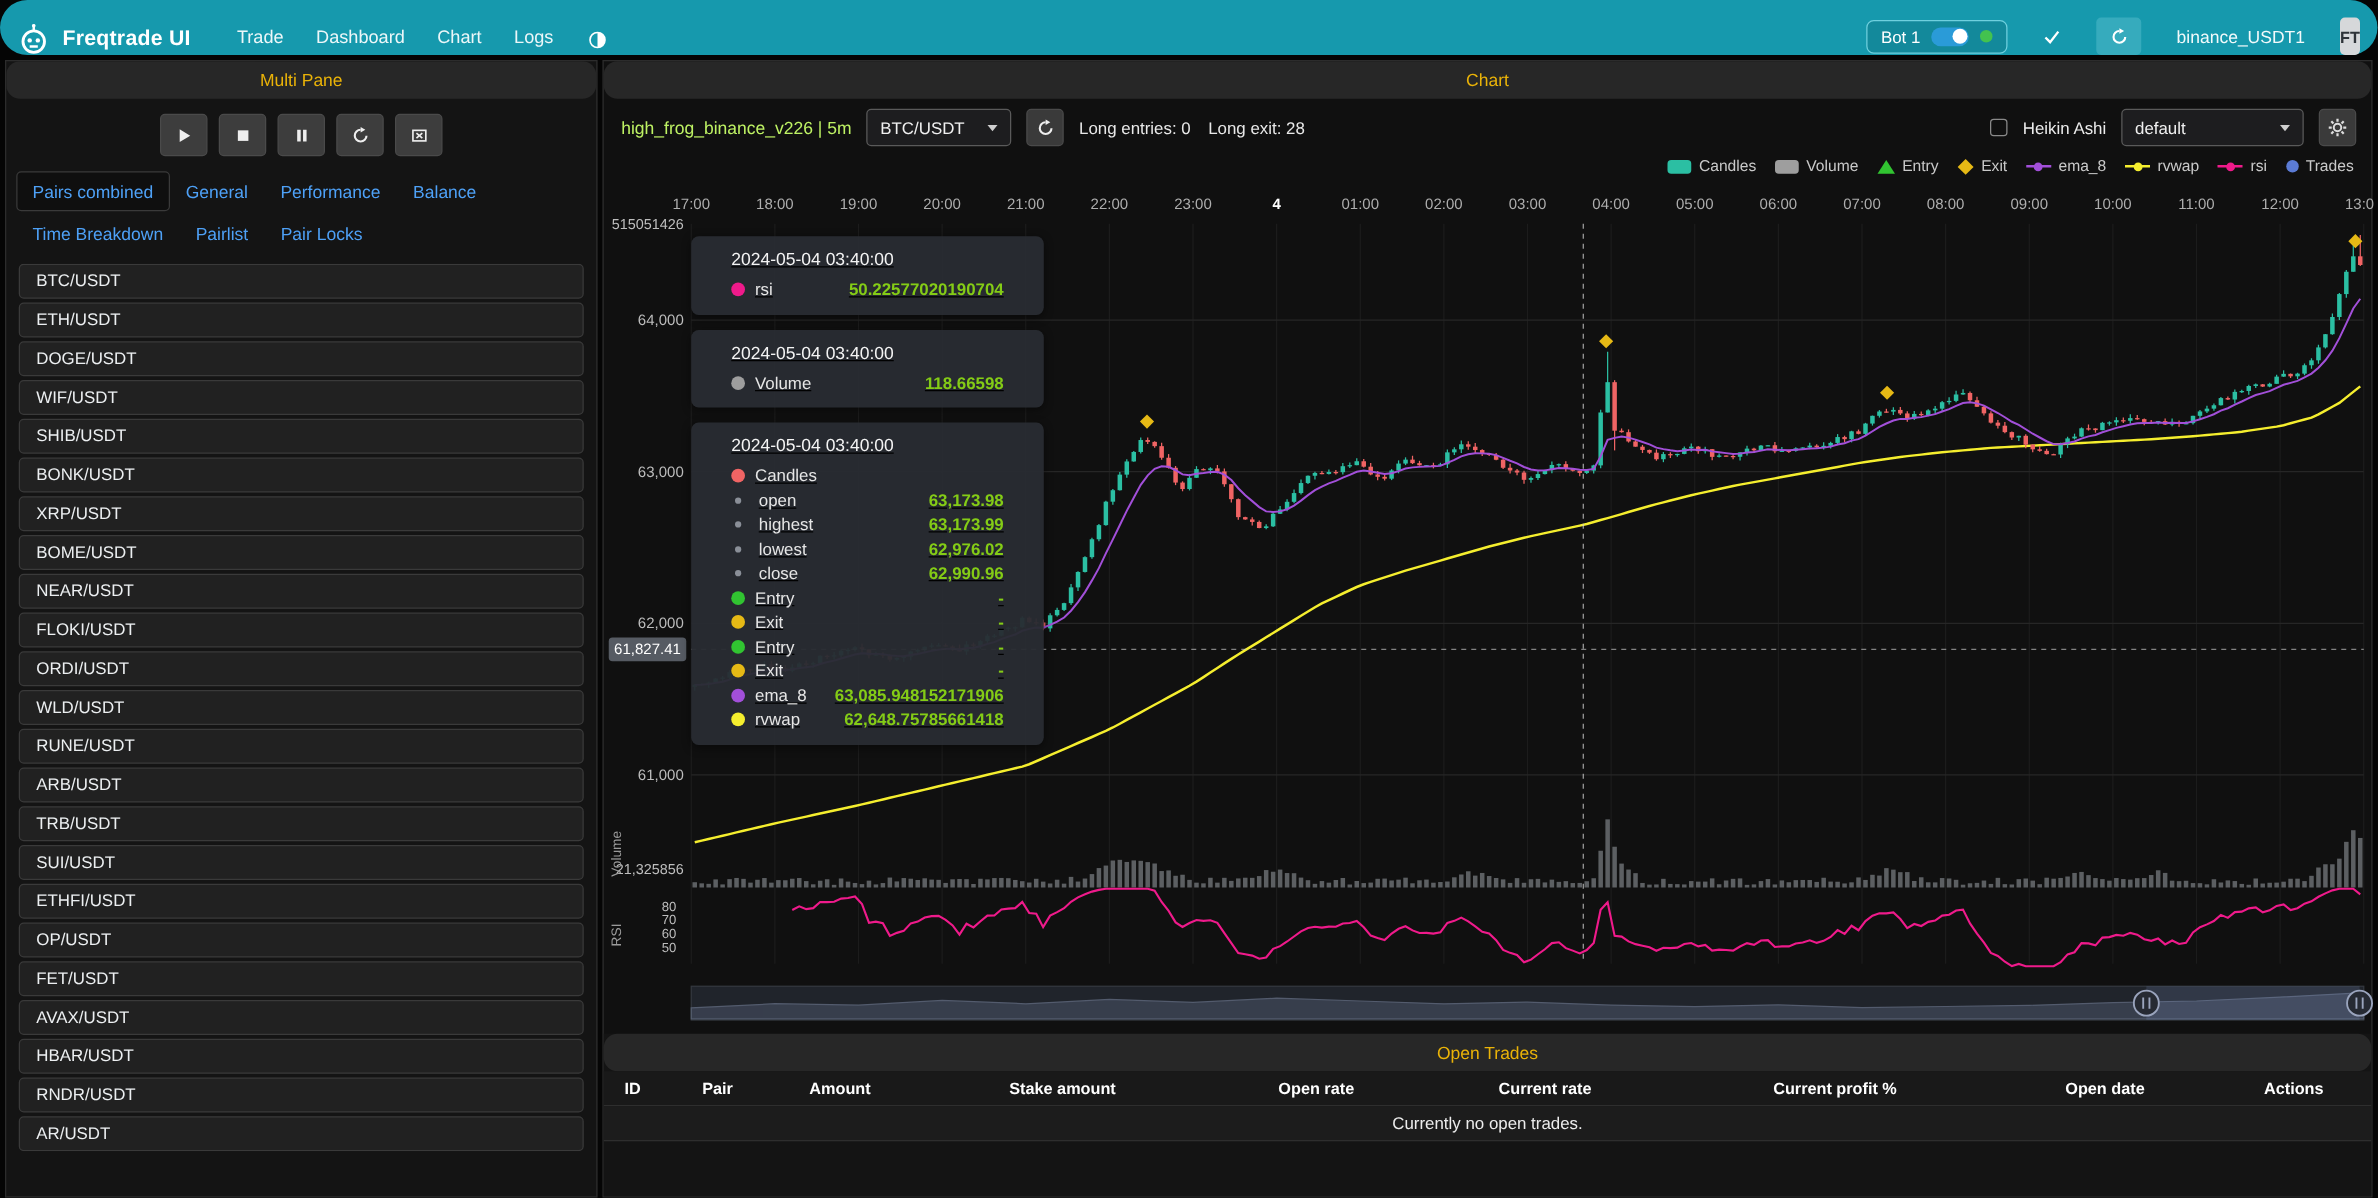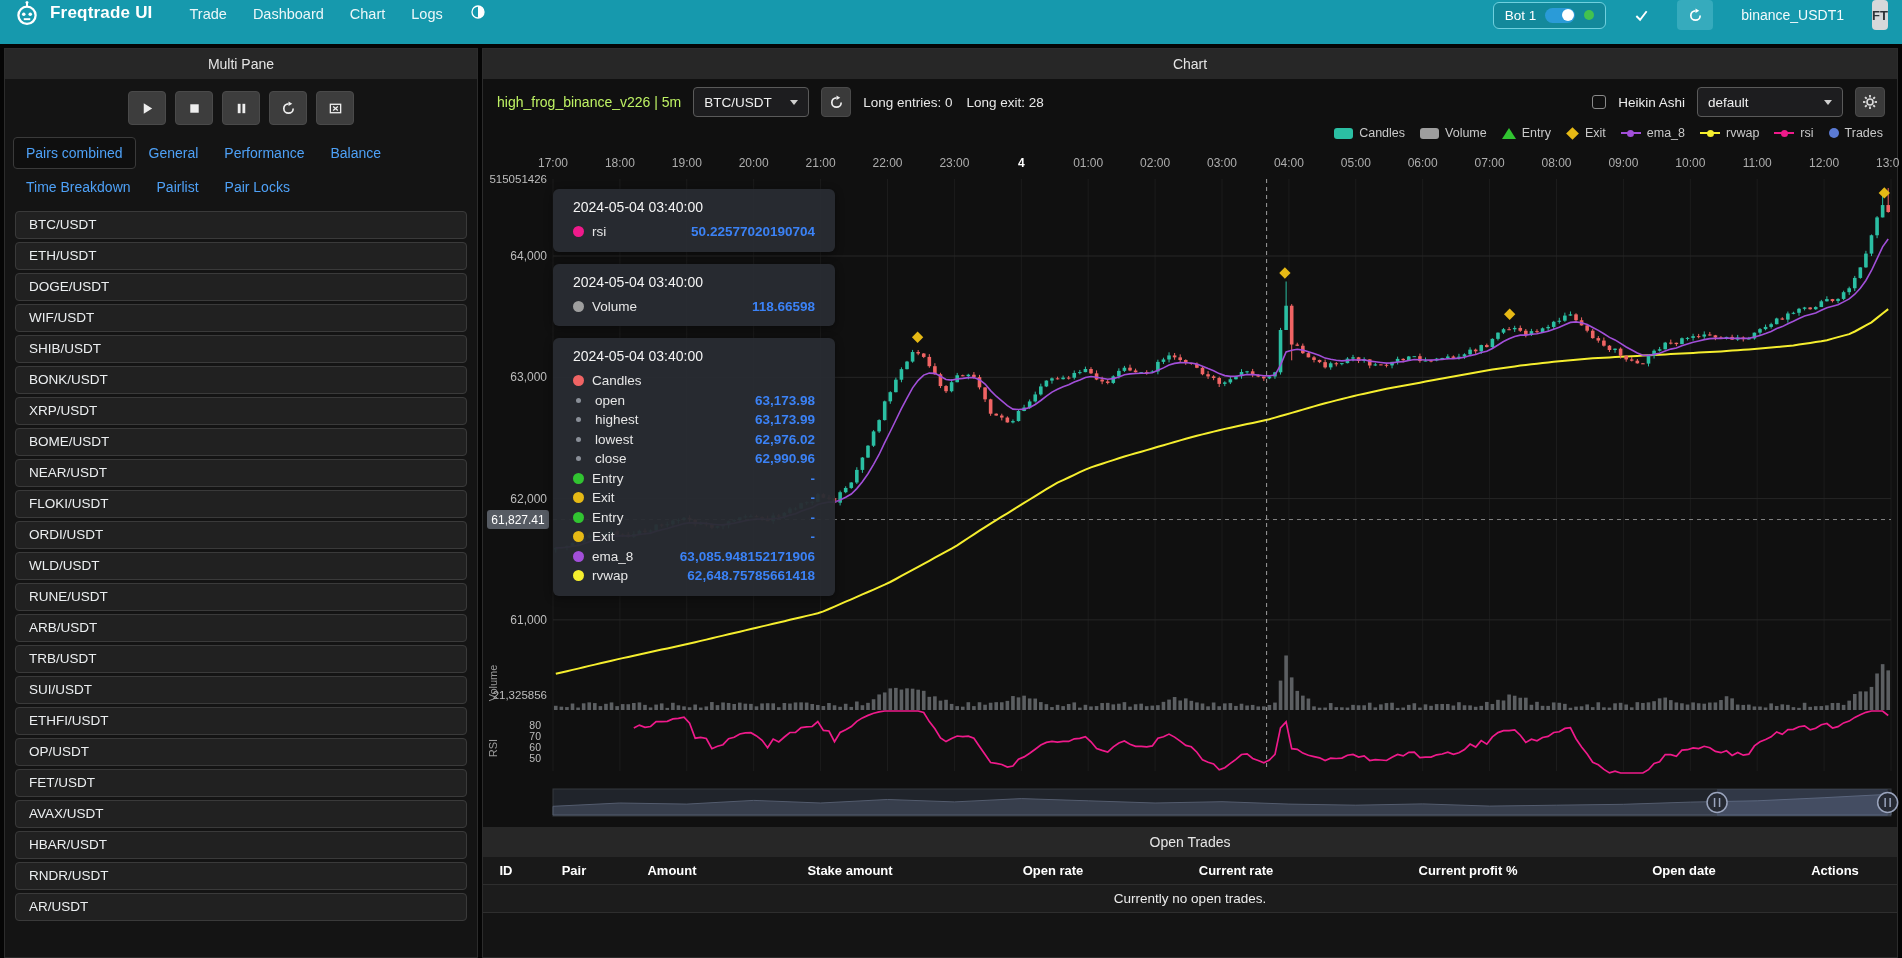--- a/index.html
+++ b/index.html
@@ -1,21 +1,21 @@
 <!DOCTYPE html>
 <html><head>
 <meta charset="utf-8">
 <style>
   * { box-sizing: border-box; margin: 0; padding: 0; }
   html,body { width:1902px; height:958px; overflow:hidden; background:#050505;
     font-family:"Liberation Sans", sans-serif; }
 
   
   .navbar { position:absolute; top:0; left:0; width:1902px; height:44px; background:#1699ad;
-    display:flex; align-items:flex-start; padding:0 14px; gap:8px; color:#fff; }
+    display:flex; align-items:flex-end; padding:0 14px; gap:8px; color:#fff;border-radius:22px; }
   .brand { display:flex; align-items:center; gap:10px; margin-right:18px; }
   .brand-title { font-size:17px; font-weight:bold; letter-spacing:.2px; }
   .nav-links { display:flex; align-items:center; gap:4px; }
   .nav-link { color:rgba(255,255,255,.92); font-size:14.5px; padding:6px 11px; cursor:pointer; }
   .nav-theme { margin-left:2px; padding:4px 6px; cursor:pointer; display:flex; }
   .nav-right { margin-left:auto; display:flex; align-items:center; gap:28px; }
   .bot-box { display:flex; align-items:center; gap:9px; border:1px solid #6fd0de; background:rgba(0,0,0,.10);
     border-radius:6px; padding:5px 11px; }
   .bot-name { font-size:13.5px; }
   .toggle { width:30px; height:15px; background:#2a9bd8; border-radius:8px; position:relative; cursor:pointer; }
@@ -25,22 +25,22 @@
   .nav-reload { width:36px; height:30px; background:#36abbd; border-radius:4px; display:flex;
     align-items:center; justify-content:center; cursor:pointer; }
   .exchange-label { font-size:14px; color:#f2fafb; }
   .avatar { width:16px; height:30px; background:#d6d8da; border-radius:4px; color:#2e3338;
     font-weight:bold; font-size:13px; display:flex; align-items:center; justify-content:center; }
 
   
   .panel { position:absolute; top:48px; bottom:0; background:#111214; border:1px solid #2c2c2c; }
   .panel-left { left:4px; width:474px; display:flex; flex-direction:column; overflow:hidden; background:#141414;}
   .panel-right { left:482px; width:1416px; background:#101010; }
-  .pane-header { height:30px; background:#272727; color:#e5e5e5; font-size:14px;
-    display:flex; align-items:center; justify-content:center; flex:0 0 auto; }
+  .pane-header { height:30px; background:#272727; color:#eab308; font-size:14px;
+    display:flex; align-items:center; justify-content:center; flex:0 0 auto;border-radius:11px; }
 
   
   .mp-controls { display:flex; justify-content:center; gap:9px; padding:12px 0 10px; }
   .ctrl-btn { width:38px; height:34px; background:#3d3d3d; border:1px solid #4a4a4a; border-radius:4px;
     display:flex; align-items:center; justify-content:center; cursor:pointer; }
   .mp-tabs { display:flex; flex-wrap:wrap; padding:2px 8px 0; }
   .mp-tab { color:#4ea1f7; font-size:14px; padding:7px 12px; border:1px solid transparent; cursor:pointer; }
   .mp-tab.active { background:#0f0f0f; border-color:#3a3a3a; border-radius:4px; }
   .pair-list { margin-top:8px; padding:0 10px; display:flex; flex-direction:column; gap:3px; overflow:hidden; }
   .pair-item { flex:0 0 28px; line-height:26px; background:#212121; border:1px solid #3a3a3a; border-radius:4px;
@@ -72,27 +72,27 @@
   .lm-line { position:relative; width:20px; height:10px; }
   .lm-line .bar { position:absolute; top:4px; left:0; width:20px; height:2px; }
   .lm-line .dotc { position:absolute; top:1.5px; left:6.5px; width:7px; height:7px; border-radius:50%; }
   .lm-circle { width:10px; height:10px; border-radius:50%; }
 
   #chart-svg { position:absolute; left:0; top:0; z-index:1; }
 
   
   .tooltip { position:absolute; left:70px; top:140px; width:282px; display:flex; flex-direction:column;
     gap:12px; z-index:6; pointer-events:none; }
-  .tt-sec { background:rgba(41,44,50,.96); border-radius:6px; padding:10px 20px;
-    box-shadow:0 2px 8px rgba(0,0,0,.45); }
+  .tt-sec { background:rgba(41,44,50,.96); border-radius:6px; padding:10px 32px;
+    box-shadow:0 2px 8px rgba(0,0,0,.45);text-decoration:underline; }
   .tt-date { font-size:14px; color:#f4f4f4; margin-bottom:7px; }
   .tt-row { display:flex; align-items:center; gap:8px; height:19.5px; font-size:13.5px; color:#e6e6e6; }
   .tt-dot { width:11px; height:11px; border-radius:50%; flex:0 0 auto; }
   .tt-dot.sub { width:5px; height:5px; margin:0 6px 0 3px; background:#8a8f98; }
-  .tt-val { margin-left:auto; font-weight:bold; color:#3b82f6; }
+  .tt-val { margin-left:auto; font-weight:bold; color:#84cc16; }
 
   
   .open-trades { position:absolute; left:0; right:0; top:778px; bottom:0; z-index:5; background:#141414; }
   .ot-grid { display:grid; grid-template-columns:46px 90px 106px 250px 156px 210px 254px 178px 1fr;
     height:28px; align-items:center; background:#191919; border-bottom:1px solid #2e2e2e; }
   .ot-grid span { text-align:center; font-size:13px; font-weight:bold; color:#fff; }
   .ot-empty { height:28px; display:flex; align-items:center; justify-content:center; font-size:13.5px;
     color:#ececec; background:#1c1c1c; border-bottom:1px solid #2e2e2e; }
 </style>
 </head>

